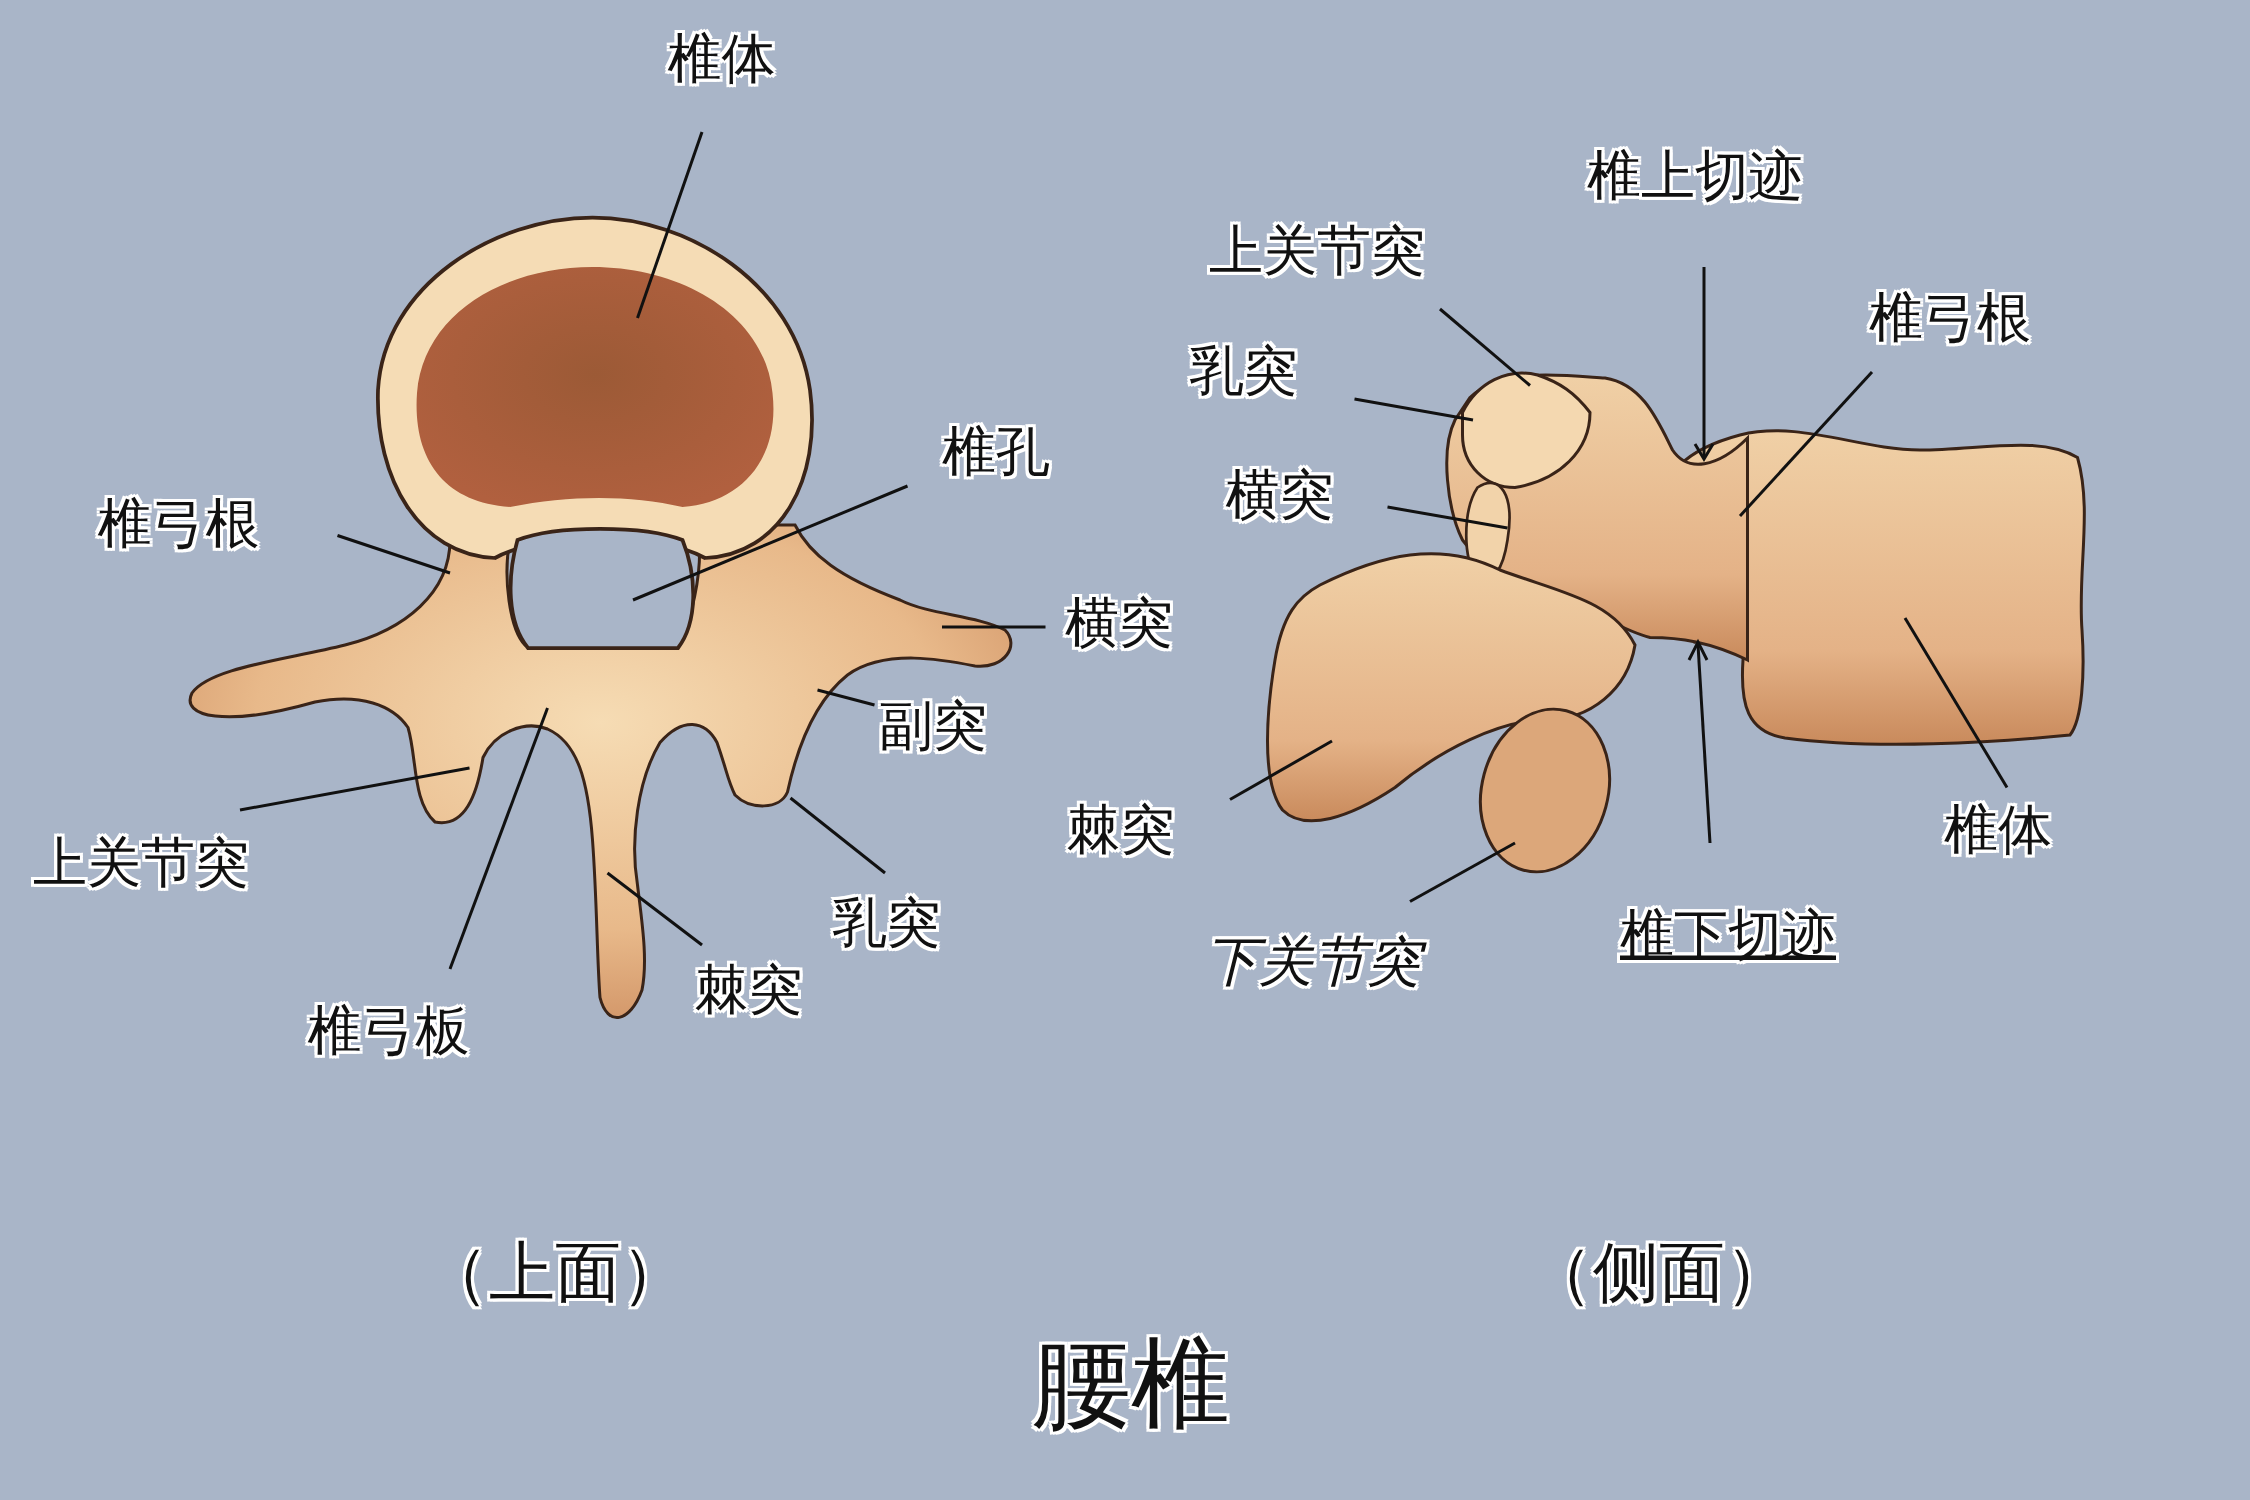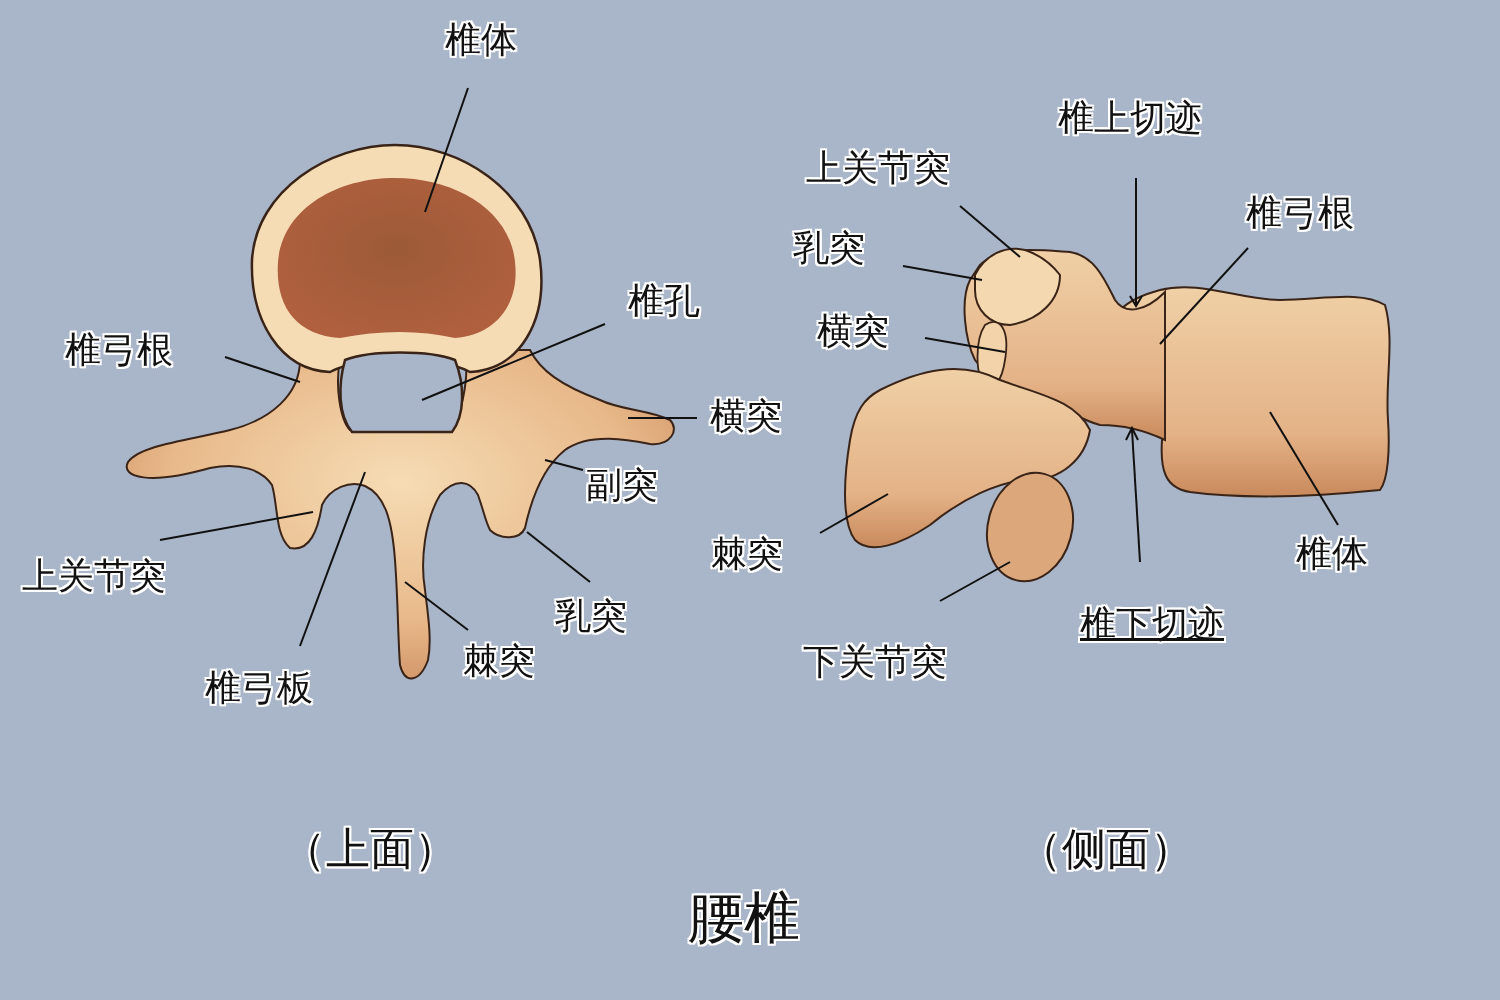--- a/index.html
+++ b/index.html
@@ -3,21 +3,21 @@
 <meta charset="utf-8">
 <style>
   html, body { margin:0; padding:0; }
   body { width:1500px; height:1000px; background:#a9b5c8; position:relative; overflow:hidden;
          font-family:"DejaVu Sans", "Liberation Sans", sans-serif; }
   svg.art { position:absolute; left:0; top:0; width:1500px; height:1000px; }
   .lbl { position:absolute; font-size:36px; line-height:1; color:#111; white-space:nowrap;
          text-shadow: 2px 0 0 #fff, -2px 0 0 #fff, 0 2px 0 #fff, 0 -2px 0 #fff,
                       2px 2px 0 #fff, -2px -2px 0 #fff, 2px -2px 0 #fff, -2px 2px 0 #fff; }
   .cap { font-size:44px;margin-top:24px; }
-  .title { font-size:56px; }
+  .title { font-size:66px; }
 </style>
 </head>
 <body>
 
 <svg class="art" viewBox="0 0 1500 1000">
   <defs>
     <radialGradient id="boneG" cx="50%" cy="40%" r="70%">
       <stop offset="0%" stop-color="#f6dcb4"></stop>
       <stop offset="60%" stop-color="#e8b98a"></stop>
       <stop offset="100%" stop-color="#c9875a"></stop>
@@ -110,18 +110,18 @@
 <div class="lbl" style="left:463px;top:643px;">棘突</div>
 <div class="lbl" style="left:205px;top:670px;">椎弓板</div>
 
 <div class="lbl" style="left:1058px;top:100px;">椎上切迹</div>
 <div class="lbl" style="left:806px;top:150px;">上关节突</div>
 <div class="lbl" style="left:1246px;top:195px;">椎弓根</div>
 <div class="lbl" style="left:793px;top:230px;">乳突</div>
 <div class="lbl" style="left:817px;top:313px;">横突</div>
 <div class="lbl" style="left:711px;top:536px;">棘突</div>
 <div class="lbl" style="left:1296px;top:536px;">椎体</div>
-<div class="lbl" style="left:803px;top:644px;">下关节突</div>
+<div class="lbl" style="left:803px;top:624px;font-style:italic;">下关节突</div>
 <div class="lbl" style="left:1080px;top:606px;text-decoration:underline;">椎下切迹</div>
 
 <div class="lbl cap" style="left:282px;top:803px;">（上面）</div>
 <div class="lbl cap" style="left:1018px;top:803px;">（侧面）</div>
 <div class="lbl title" style="left:688px;top:890px;">腰椎</div>
 
 </body></html>

